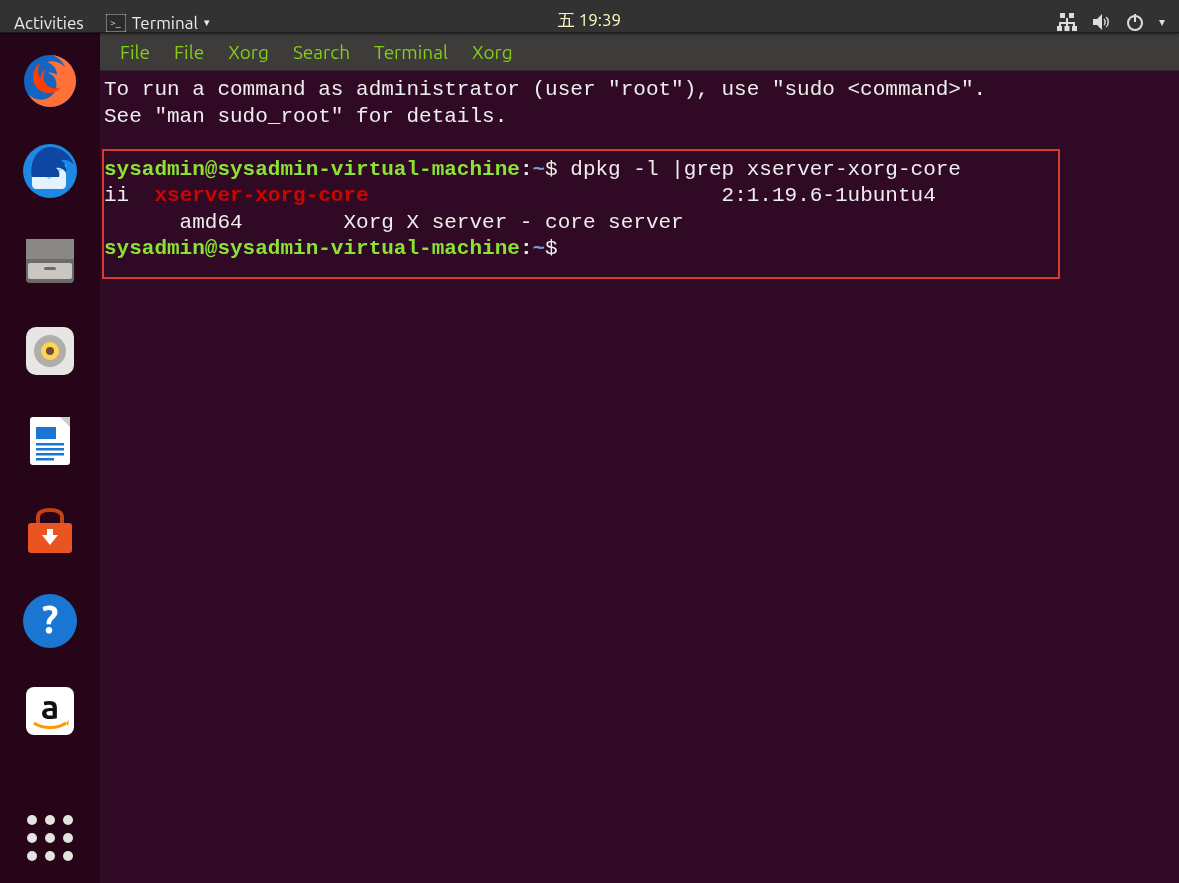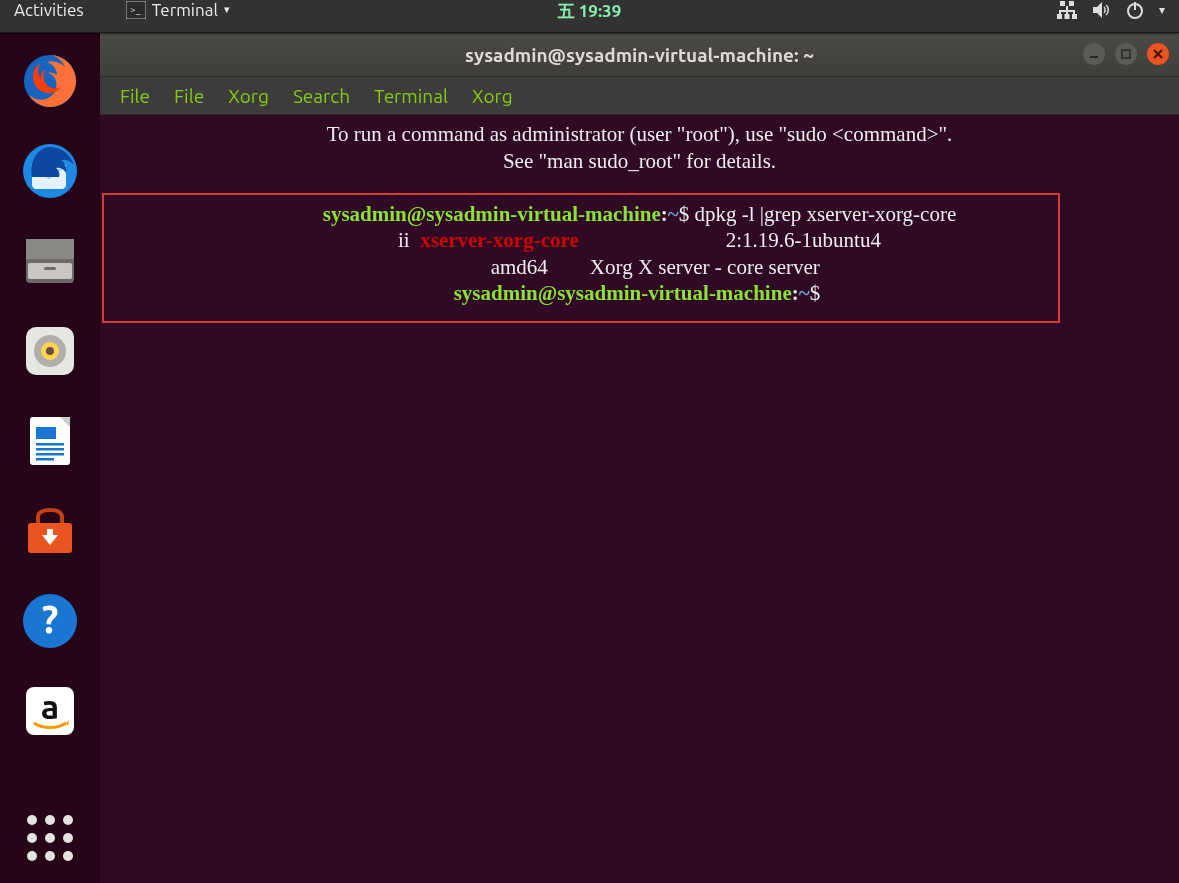--- a/index.html
+++ b/index.html
@@ -10,34 +10,33 @@
     background: #2c001e;
     overflow: hidden;
     position: relative;
   }
   
   .topbar {
     height: 33px;
     background: #323232;
     color: #d9d9d7;
     display: flex;
-    align-items: flex-start;
+    align-items: flex-end;
     font-size: 17px;
     border-bottom: 1px solid #1a1a1a;
     box-shadow: 0 1px 2px rgba(0,0,0,0.5);
     position: relative;
     z-index: 10;
-    gap: 20px;
   }
   .topbar .activities { padding: 0 14px; font-weight: 400; color: #eceae6; }
   .topbar .app-menu { display: flex; align-items: center; gap: 6px; padding: 0 8px; color: #eceae6;}
   .topbar .app-menu svg { vertical-align: middle; }
   .topbar .center-clock {
     position: absolute; left: 50%; transform: translateX(-50%);
-    display:flex; align-items:center; gap:6px; color: #86efac; font-weight:700;
+    display:flex; align-items:center; gap:6px; color: #fef9c3; font-weight:400;
   }
   .topbar .tray { margin-left:auto; display:flex; align-items:center; gap:14px; padding: 0 14px; }
   .tray svg { display:block; }
   .tray .caret { font-size: 12px; color:#ddd; }
   
   .dock {
     position: absolute;
     top: 33px; left: 0; bottom: 0;
     width: 100px;
     background: rgba(30,10,20,0.45);
@@ -97,27 +96,26 @@
     display:flex; align-items:center; gap: 4px;
     padding: 0 10px;
     font-size: 19px;
     border-bottom: 1px solid #2c2a29;
   }
   .menubar .item { padding: 4px 10px; border-radius:4px; }
   .terminal {
     flex:1;
     background: #300a24;
     color: #eee;
-    font-family: Liberation Serif, serif;
+    font-family: Liberation Mono, monospace;
     font-size: 21px;
     line-height: 26.5px;
     padding: 6px 4px 4px 4px;
     white-space: pre;
     position: relative;
-    text-align: center;
   }
   .hlbox {
     border: 2px solid #d93a32;
     position:absolute;
     left: 2px; top: 78px;
     width: 958px; height: 130px;
     pointer-events:none;
   }
   .pr-user { color: #8ae234; font-weight:bold; }
   .pr-colon { color: #eee; font-weight:bold;}
@@ -238,40 +236,20 @@
     <span></span>
       <span></span>
       <span></span>
     <span></span>
       <span></span>
       <span></span>
   </div>
 </div>
 
 <div class="window">
-  <div class="titlebar">
-    <span>sysadmin@sysadmin-virtual-machine: ~</span>
-    <div class="window-controls">
-      <div class="wc min">
-        <svg width="12" height="12" viewBox="0 0 12 12">
-            <rect x="2" y="8" width="8" height="2" fill="#2a2926"></rect>
-          </svg>
-      </div>
-      <div class="wc max">
-        <svg width="12" height="12" viewBox="0 0 12 12">
-            <rect x="2" y="2" width="8" height="8" fill="none" stroke="#2a2926" stroke-width="1.6"></rect>
-          </svg>
-      </div>
-      <div class="wc close">
-        <svg width="12" height="12" viewBox="0 0 12 12">
-            <path d="M2 2l8 8M10 2l-8 8" stroke="#3b1a0c" stroke-width="2"></path>
-          </svg>
-      </div>
-    </div>
-  </div>
   <div class="menubar">
     <div class="item">File</div>
     <div class="item">File</div>
     <div class="item">Xorg</div>
     <div class="item">Search</div>
     <div class="item">Terminal</div>
     <div class="item">Xorg</div>
   </div>
   <div class="terminal"><span>To run a command as administrator (user "root"), use "sudo &lt;command&gt;".</span>
 <span>See "man sudo_root" for details.</span>

